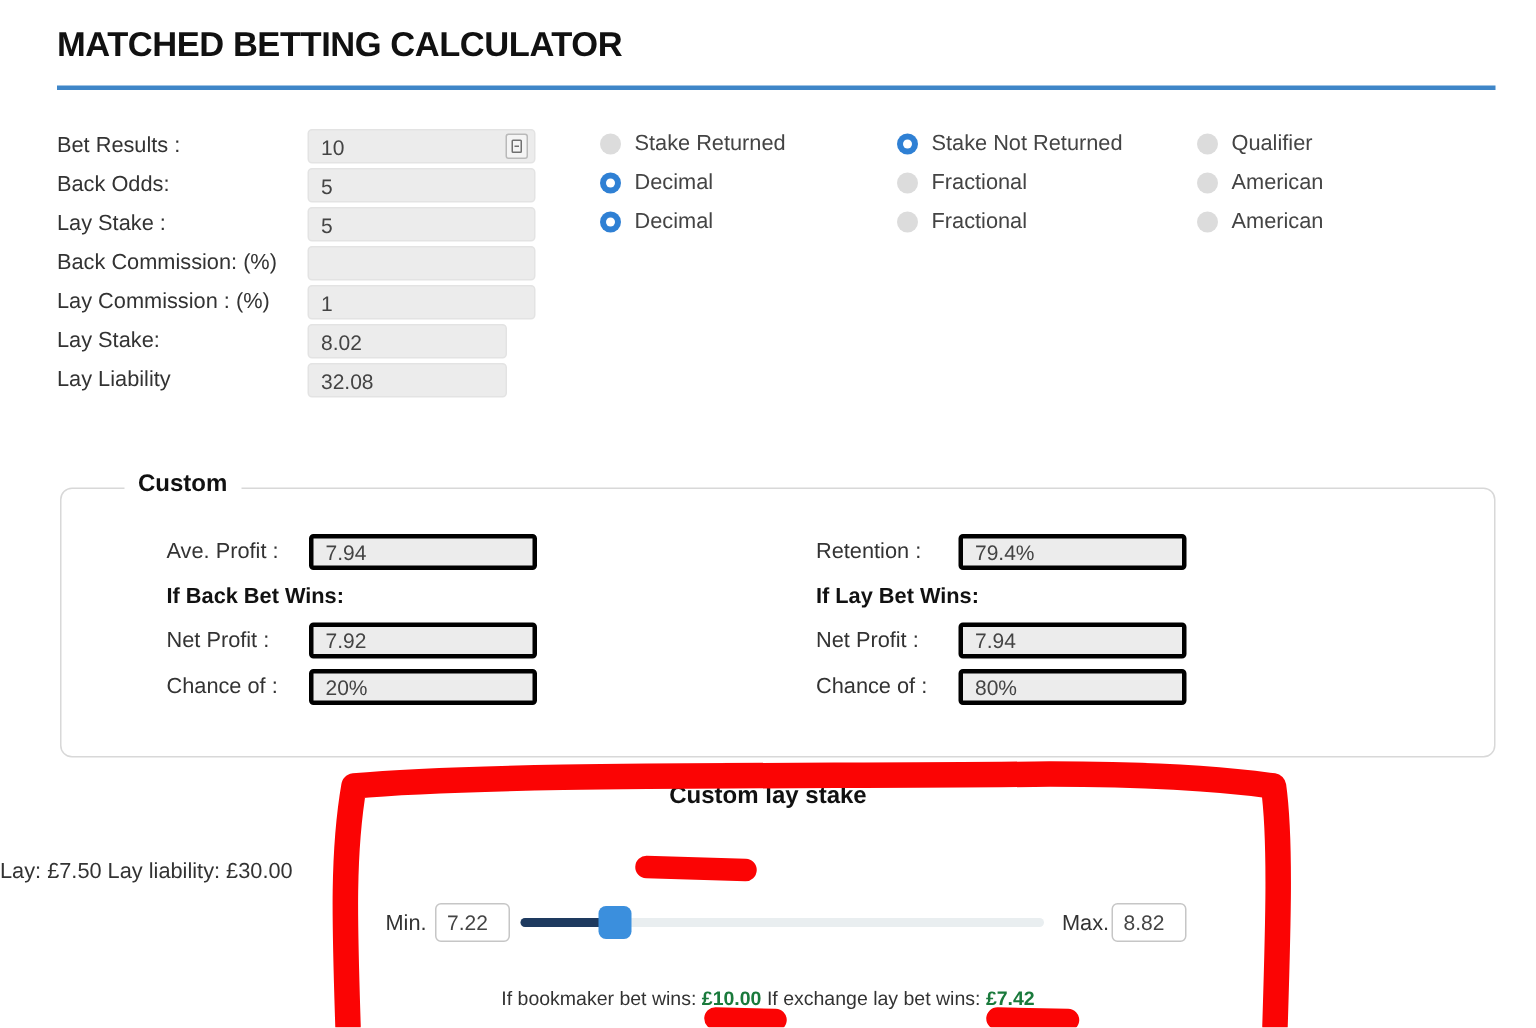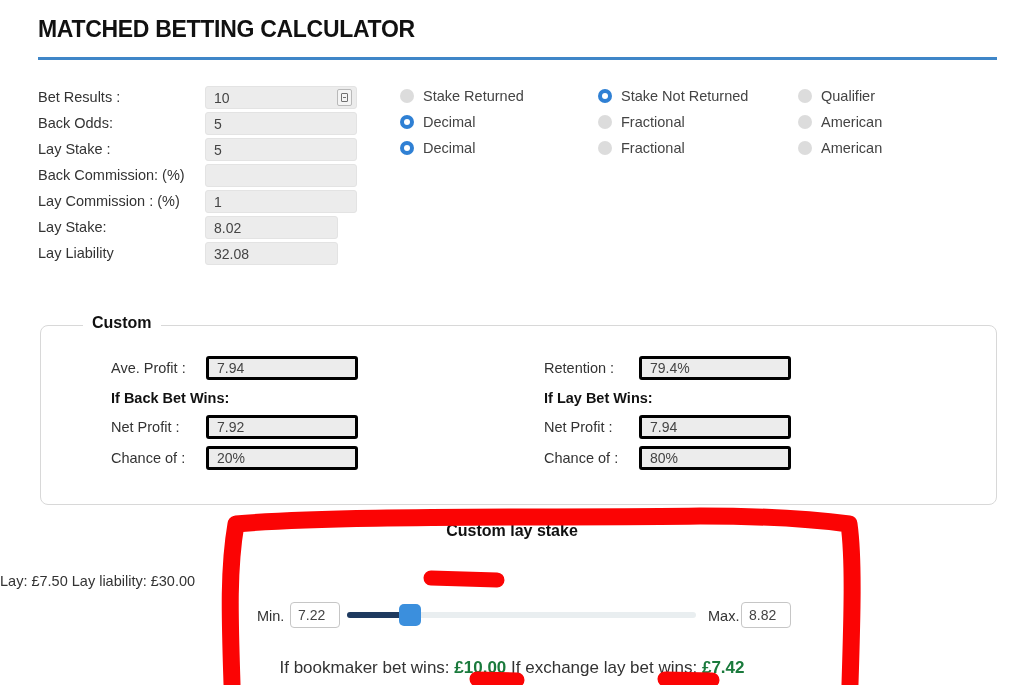--- a/index.html
+++ b/index.html
@@ -278,21 +278,21 @@
     margin-left: -11px;
     border-radius: 5px;
     background: #3b8fdd;
   }
 
   .outcome-row {
     position: absolute;
     left: 0; top: 136px;
     width: 1024px;
     text-align: center;
-    font-size: 17px;
+    font-size: 13px;
     color: #333333;
     white-space: nowrap;
   }
   .money {
     font-weight: 700;
     color: #1a7a3c;
   }
   .annot-svg { position: absolute; left: 0; top: 0; }
 </style>
 </head>

